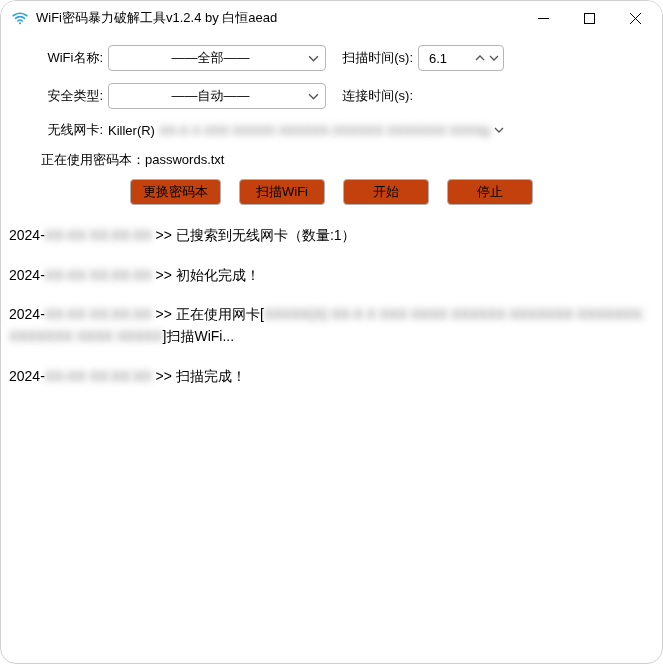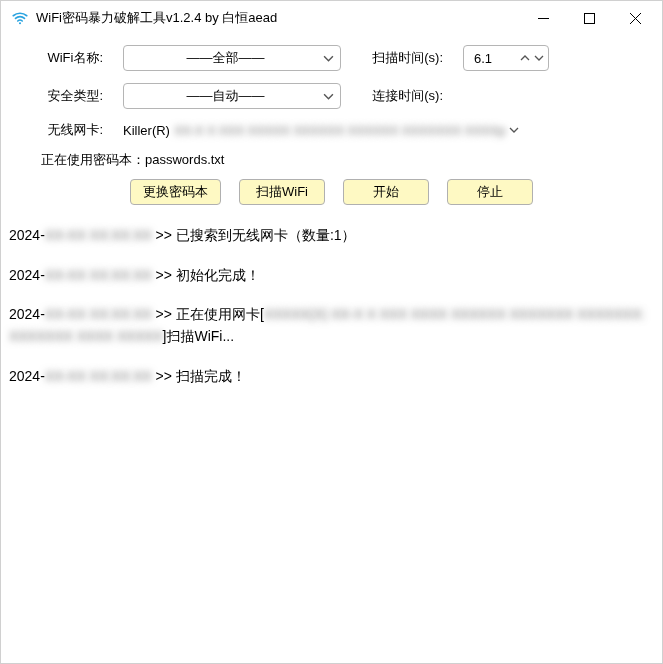--- a/index.html
+++ b/index.html
@@ -4,47 +4,47 @@
 <style>
   * { box-sizing: border-box; margin: 0; padding: 0; }
   body {
     font-family: "Microsoft YaHei", "Segoe UI", Arial, sans-serif;
     font-size: 13px;
     background: #fff;
     width: 663px;
     height: 664px;
     overflow: hidden;
   }
-  .window { width: 100%; height: 100%; background: #fff; border: 1px solid #d0d0d0; border-radius: 0; overflow: hidden; display: flex; flex-direction: column; }
+  .window { width: 100%; height: 100%; background: #fff; border: 1px solid #d0d0d0; border-radius: 16px; overflow: hidden; display: flex; flex-direction: column; }
   .titlebar { display: flex; align-items: center; height: 34px; padding: 0 4px 0 10px; background: #fff; }
   .titlebar .icon { width: 18px; height: 18px; margin-right: 7px; display: flex; align-items: center; }
   .titlebar .title { font-size: 13px; color: #000; flex: 1; }
   .winbtns { display: flex; }
   .winbtn { width: 46px; height: 30px; display: flex; align-items: center; justify-content: center; color: #333; }
   .winbtn svg { width: 11px; height: 11px; }
   .content { padding: 10px 40px 6px 40px; }
-  .row { display: flex; align-items: center; margin-bottom: 12px; gap: 20px; }
+  .row { display: flex; align-items: center; margin-bottom: 12px; gap: 5px; }
   .label { width: 62px; text-align: right; font-size: 13px; color: #000; }
   .select {
     border: 1px solid #b5b5b5; border-radius: 4px; height: 26px;
     display: flex; align-items: center; padding: 0 6px 0 10px; background: #fff;
     font-size: 13px; color: #000; position: relative;
   }
   .select .val { flex: 1; text-align: center; white-space: nowrap; overflow: hidden; }
   .select .chev { margin-left: 6px; }
   .wifi-select { width: 218px; }
   .label2 { width: 78px; text-align: right; font-size: 13px; color: #000; margin-left: 4px;}
   .spinner { width: 86px; border: 1px solid #b5b5b5; border-radius: 4px; height: 26px; display: flex; align-items: center; padding: 0 4px 0 10px; background:#fff;}
   .spinner .num { flex: 1; font-size: 13px; }
   .spinner .arrows { display: flex; gap: 4px; align-items:center;}
   .adapter-row .val-text { font-size: 13px; color: #000; flex:1; display:flex; align-items:center; gap:4px;}
   .blur { color: transparent; text-shadow: 0 0 7px rgba(0,0,0,0.55); letter-spacing: -0.2px; }
   .pwline { text-align: left; margin: 6px 0 10px 0; font-size: 13px; }
   .btnrow { display: flex; justify-content: center; gap: 18px; margin-bottom: 10px;}
-  .btn { border: 1px solid #b0b0b0; border-radius: 4px; background: #fef9c3; height: 26px; min-width: 86px; padding: 0 12px; display:flex; align-items:center; justify-content:center; font-size:13px;}
+  .btn { border: 1px solid #b0b0b0; border-radius: 4px; background: #c2410c; height: 26px; min-width: 86px; padding: 0 12px; display:flex; align-items:center; justify-content:center; font-size:13px;}
   .log { padding: 4px 8px 0 8px; font-size: 14px; line-height: 1.55; }
   .log-entry { margin-bottom: 18px; }
   .chev svg, .arrows svg { display:block; }
 </style>
 </head>
 <body>
 
 <div class="window">
   <div class="titlebar">
     <span class="icon">

